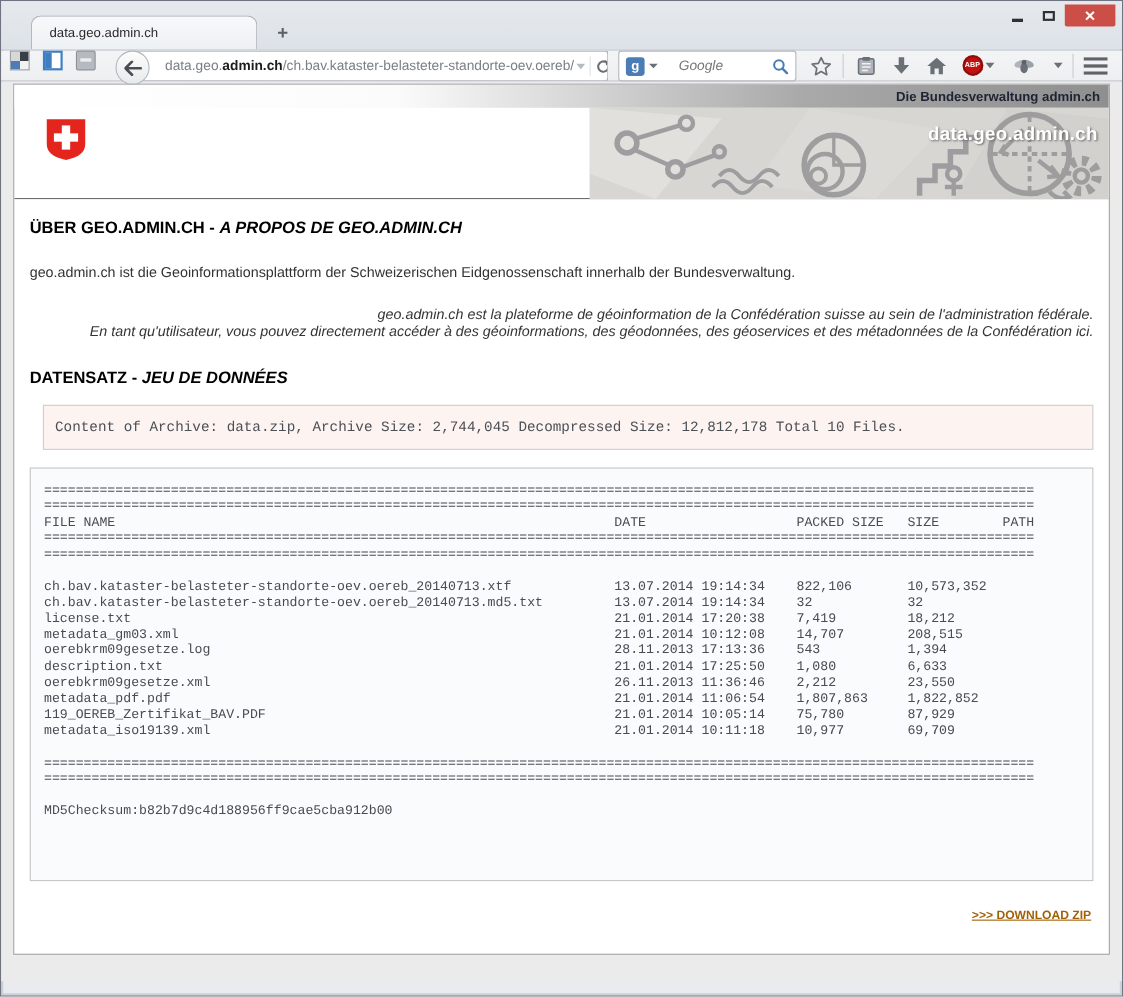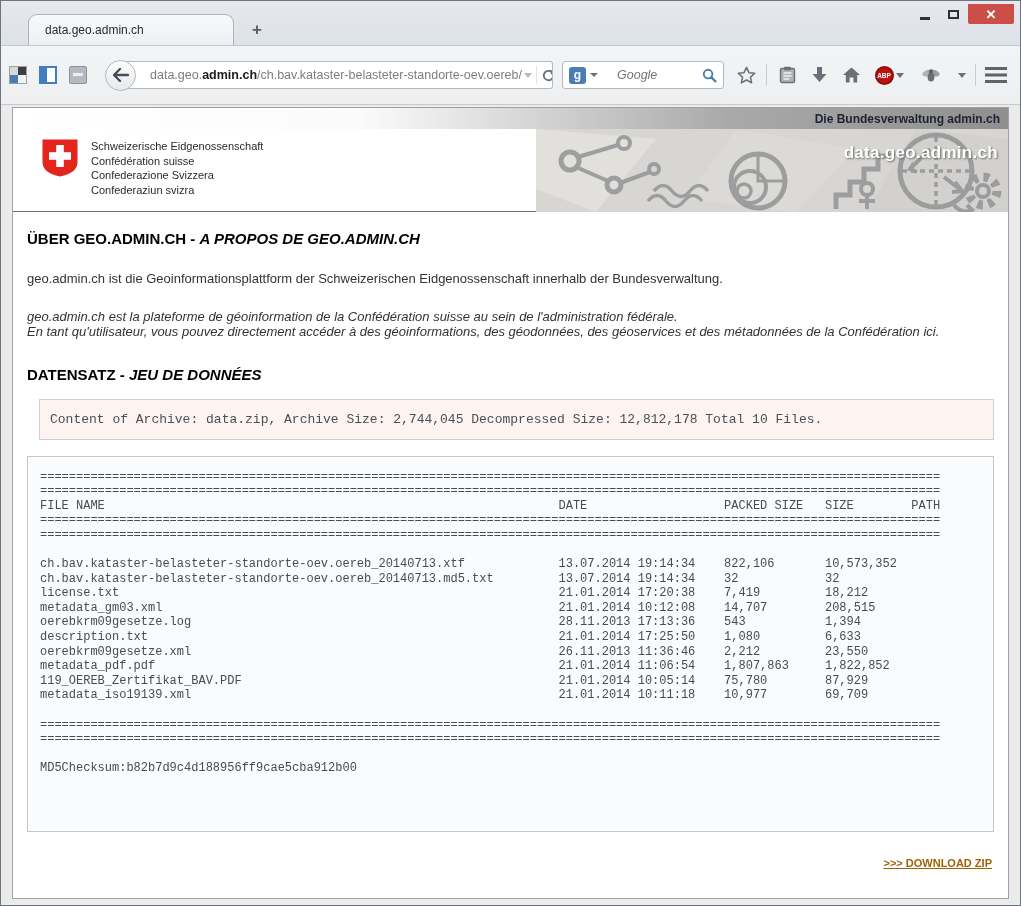--- a/index.html
+++ b/index.html
@@ -20,23 +20,23 @@
   .newtab { position:absolute; left:243px; top:18px; width:26px; height:22px;
             display:flex; align-items:center; justify-content:center;
             font-size:17px; font-weight:bold; color:#5a6066; border-radius:3px; }
   .win-controls { position:absolute; top:3px; right:6px; display:flex; }
   .wc { width:29px; height:20px; display:flex; align-items:center; justify-content:center; }
   .wc-min span { display:block; width:10px; height:3px; background:#2e3238; margin-top:8px; }
   .wc-max span { display:block; width:11px; height:9px; border:2px solid #2e3238; }
   .wc-close { width:46px; background:#cc4f47; border-radius:0 0 2px 2px; }
   .wc-close span { color:#fff; font-weight:bold; font-size:13px; }
 
-  .navbar { position:relative; height:60px; background:linear-gradient(#f3f4f6,#edeff1);
+  .navbar { position:relative; height:29px; background:linear-gradient(#f3f4f6,#edeff1);
             border-top:1px solid #c3c8ce; border-bottom:1px solid #c6cad0;
-            display:flex; align-items:center; padding:0 8px; }
+            display:flex; padding:0 8px; }
   .ext-icons { display:flex; gap:12px; margin-right:10px; }
   .ext { width:18px; height:18px; }
   .grid-ic { background:conic-gradient(#3b3f45 0 25%, #f2f2f2 0 50%, #4a7db5 0 75%, #d8d8d8 0); border:1px solid #9aa0a6; }
   .panel-ic { background:#fff; border:2px solid #3f7fc1; }
   .panel-ic i { display:block; width:6px; height:100%; background:#3f7fc1; }
   .arch-ic { background:#b6bac0; border:1px solid #8d9298; border-radius:2px; position:relative; }
   .arch-ic i { position:absolute; left:3px; right:3px; top:6px; height:3px; background:#eceef0; }
 
   .back-btn { width:31px; height:31px; border-radius:50%; background:linear-gradient(#fdfdfd,#e7e9ec);
               border:1px solid #b2b7be; display:flex; align-items:center; justify-content:center;
@@ -76,21 +76,21 @@
   .brand { display:flex; padding:9px 0 0 28px; gap:12px; }
   .swiss-text { font-size:11px; line-height:14.5px; color:#2a2a2a; padding-top:1px; }
   .banner { position:relative; width:472px; height:83px; background:#d8d6d2; overflow:hidden; }
   .banner-title { position:absolute; top:14px; right:10px; color:#fff; font-weight:bold;
                   font-size:17px; text-shadow:1px 1px 2px #6a6a6a; letter-spacing:.3px; }
 
   .content { padding:18px 14px 0; }
   h1.pg { font-size:15px; color:#000; margin-bottom:24px; }
   h1.pg .fr, h2.pg .fr { font-style:italic; }
   .para { font-size:13px; color:#333; line-height:15.5px; margin-bottom:15px; }
-  .para.fr { font-style:italic; }
+  .para.fr { font-style:italic;text-align:right; }
   h2.pg { font-size:15px; color:#000; margin:26px 0 16px; }
 
   .archive-summary { background:#fdf3f1; border:1px solid #cfcfcf; padding:12px 10px;
                      font-family:"Liberation Mono", monospace; font-size:13px; color:#4b5056;margin-left:12px; }
   .listing-box { margin-top:16px; background:#f9fbfd; border:1px solid #c6c6c6;
                  padding:13px 12px 55px; }
   .listing-box pre { font-family:"Liberation Mono", monospace; font-size:12px; line-height:14.6px;
                      color:#474c52; white-space:pre; overflow:hidden; }
 
   .download-row { text-align:right; padding:21px 2px 0; }
@@ -224,26 +224,20 @@
         <span>Die Bundesverwaltung admin.ch</span>
       </div>
 
       <div class="masthead">
         <div class="brand">
           <svg width="38" height="40" viewBox="0 0 38 40">
             <path d="M1.5 1.5 H36.5 V24 Q36.5 35 19 38.5 Q1.5 35 1.5 24 Z" fill="#e4251d"></path>
             <rect x="15.2" y="7" width="7.6" height="22" fill="#fff"></rect>
             <rect x="8" y="14.2" width="22" height="7.6" fill="#fff"></rect>
           </svg>
-          <div class="swiss-text">
-            <div>Schweizerische Eidgenossenschaft</div>
-            <div>Confédération suisse</div>
-            <div>Confederazione Svizzera</div>
-            <div>Confederaziun svizra</div>
-          </div>
         </div>
 
         <div class="banner">
           <svg width="472" height="83" viewBox="0 0 472 83">
             <rect width="472" height="83" fill="#d8d6d2"></rect>
             <polygon points="0,0 120,10 60,83 0,60" fill="#e2e0dc"></polygon>
             <polygon points="200,0 320,20 260,83 150,70" fill="#dddbd7" opacity="0.7"></polygon>
             <polygon points="380,0 472,10 472,83 330,83" fill="#d2d0cc" opacity="0.8"></polygon>
             <g stroke="#97979a" fill="none" opacity="0.9">
               <circle cx="34" cy="32" r="9" stroke-width="5"></circle>

